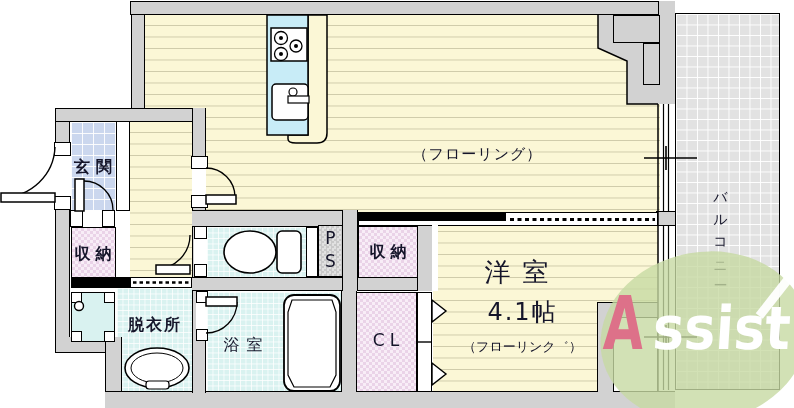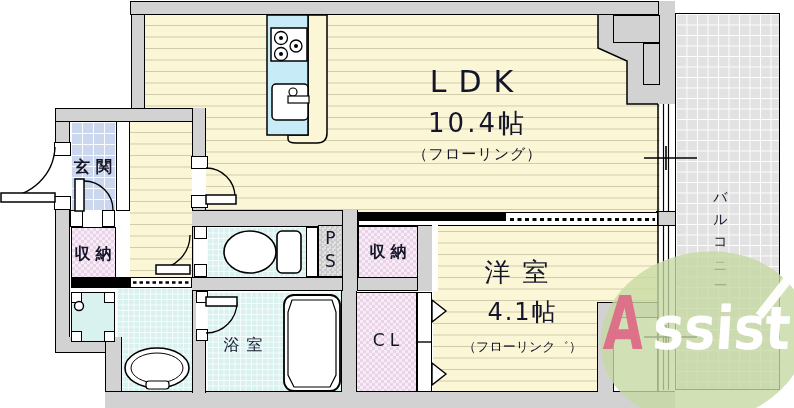--- a/index.html
+++ b/index.html
@@ -197,30 +197,29 @@
       <rect x="206" y="297" width="31" height="9" fill="#fff" stroke="#000" stroke-width="1.5"></rect>
     </g>
 
     <g fill="#fff" stroke="#000" stroke-width="1.4">
       <line x1="417" y1="342" x2="432" y2="342"></line>
       <path d="M432,300 L446,311 L432,322 Z"></path>
       <path d="M432,363 L446,374 L432,385 Z"></path>
     </g>
   </svg>
 
-  <div class="lbl" style="left:400px;top:64px;width:155px;font-size:30px;letter-spacing:12px;">LDK</div>
-  <div class="lbl" style="left:395px;top:106px;width:165px;font-size:26px;letter-spacing:3px;">10.4帖</div>
   <div class="lbl" style="left:450px;top:255px;width:145px;font-size:26px;letter-spacing:12px;">洋室</div>
   <div class="lbl" style="left:375px;top:145px;width:205px;font-size:15px;letter-spacing:1px;">（フローリング）</div>
   <div class="lbl" style="left:455px;top:296px;width:135px;font-size:24px;letter-spacing:2px;">4.1帖</div>
   <div class="lbl" style="left:435px;top:338px;width:175px;font-size:13px;">（フローリンク゛）</div>
   <div class="lbl" style="left:64px;top:157px;width:58px;font-size:16px;font-weight:bold;letter-spacing:6px;text-indent:6px;">玄関</div>
   <div class="lbl" style="left:62px;top:244px;width:62px;font-size:16px;font-weight:bold;letter-spacing:5px;text-indent:5px;">収納</div>
   <div class="lbl" style="left:356px;top:242px;width:64px;font-size:16px;font-weight:bold;letter-spacing:5px;text-indent:5px;">収納</div>
   <div class="lbl" style="left:322px;top:227px;width:17px;font-size:17px;line-height:23px;word-break:break-all;white-space:normal;">PS</div>
+  <div class="lbl" style="left:113px;top:315px;width:84px;font-size:16px;font-weight:bold;letter-spacing:2px;">脱衣所</div>
   <div class="lbl" style="left:208px;top:335px;width:70px;font-size:16px;font-weight:normal;letter-spacing:7px;text-indent:7px;">浴室</div>
   <div class="lbl" style="left:358px;top:330px;width:56px;font-size:17px;letter-spacing:5px;text-indent:5px;">CL</div>
   <div class="lbl vert" style="left:712px;top:158px;height:150px;font-size:14px;letter-spacing:8px;">バルコニー</div>
 
   <div id="logo-ellipse"></div>
   <div id="logo-slash"></div>
   <div id="logo-text"><span id="logo-a">A</span><span id="logo-rest">ssist</span></div>
 
 </div>
 

